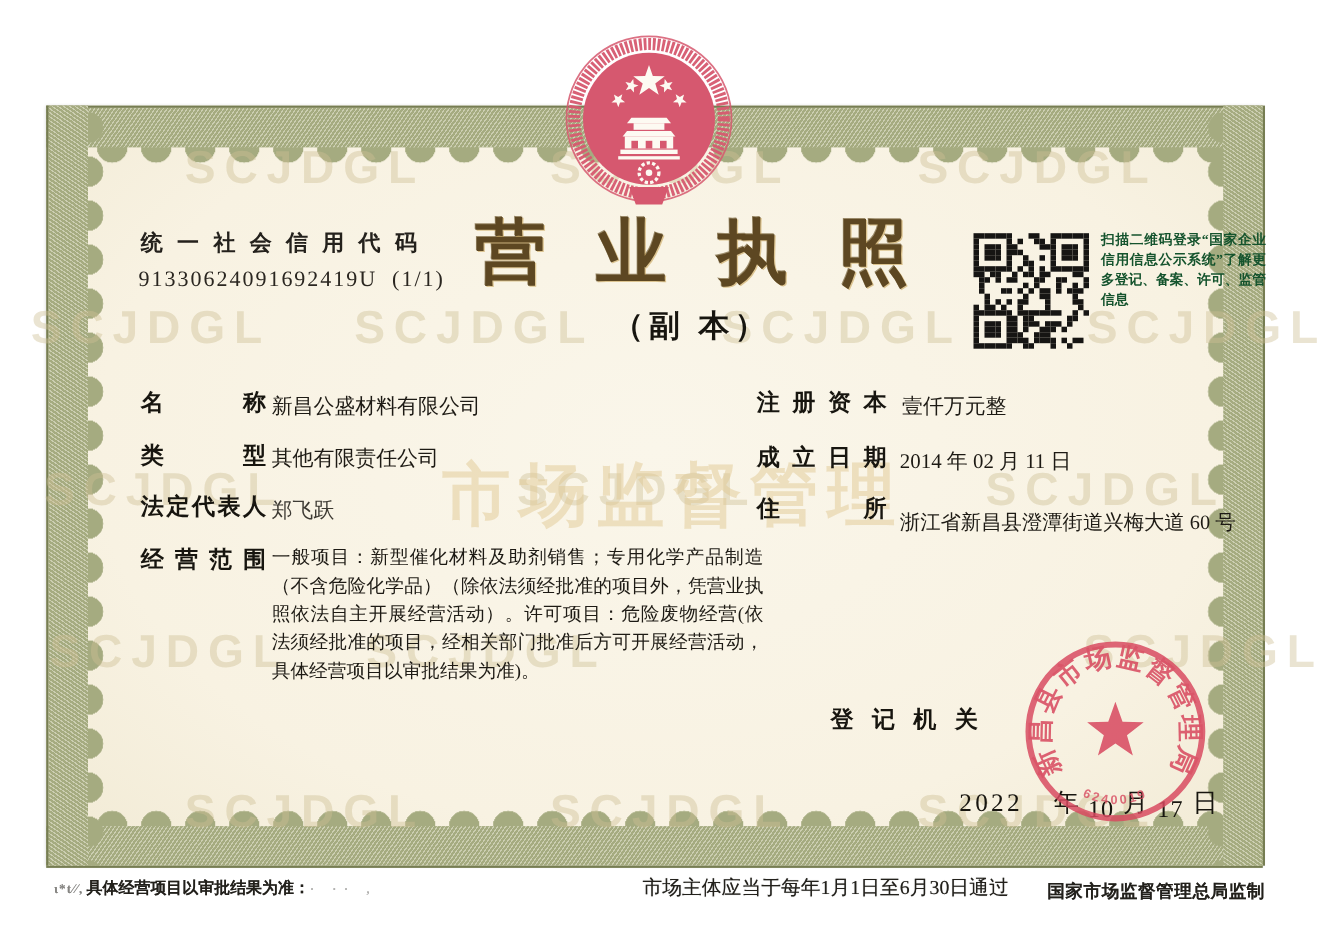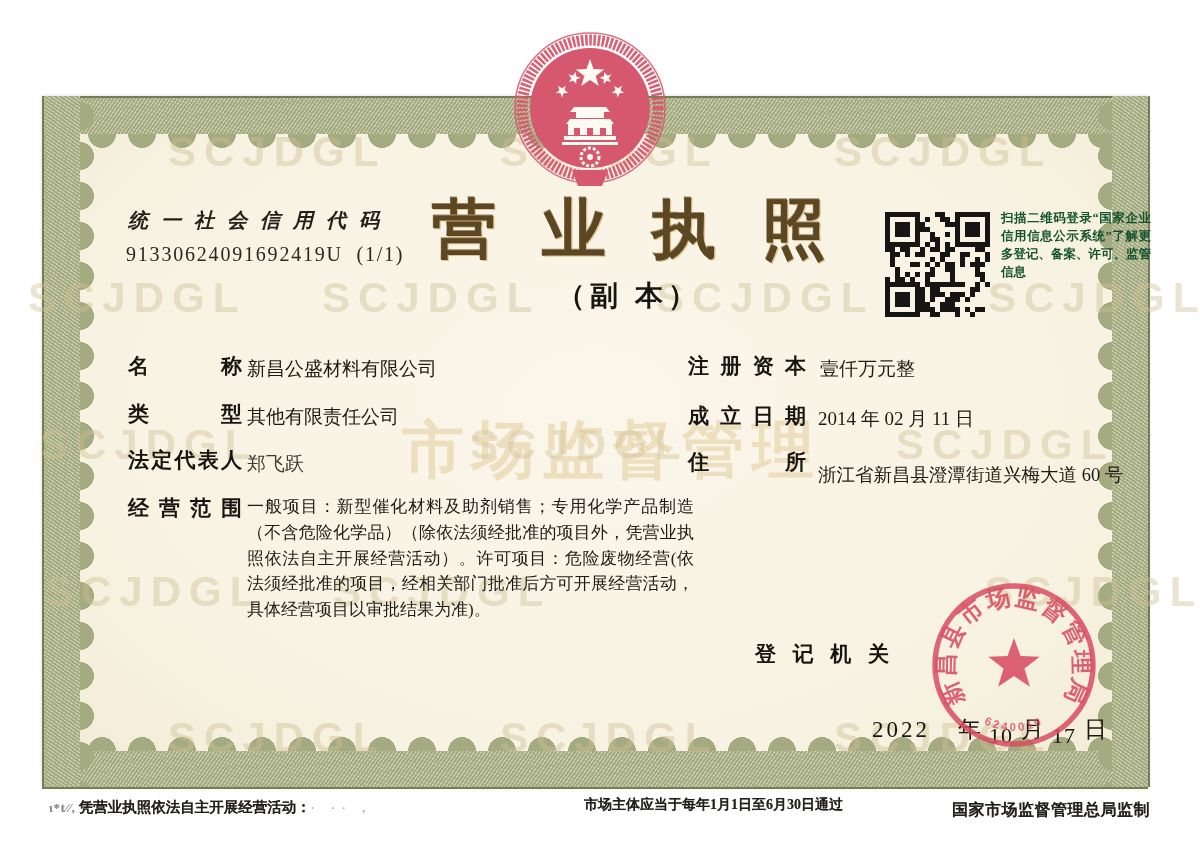--- a/index.html
+++ b/index.html
@@ -51,21 +51,21 @@
     font-family:"Liberation Sans","DejaVu Sans",sans-serif;
     font-weight:700;font-size:42px;letter-spacing:8px;
     color:rgba(206,190,148,.42);white-space:nowrap;pointer-events:none;
   }
   .wm-center{
     position:absolute;left:402px;top:408px;z-index:3;
     font-size:62px;font-weight:600;letter-spacing:8px;
     color:rgba(224,198,144,.48);white-space:nowrap;pointer-events:none;
   }
   
-  .credit-label{position:absolute;left:128px;top:207px;z-index:4;font-size:20px;font-weight:600;letter-spacing:13px;color:#24211c;white-space:nowrap;font-style:italic;}
+  .credit-label{position:absolute;left:128px;top:207px;z-index:4;font-size:20px;font-weight:600;letter-spacing:13px;color:#24211c;white-space:nowrap;}
   .credit-code{position:absolute;left:126px;top:243px;z-index:4;font-size:20px;letter-spacing:1.8px;color:#2a2620;white-space:nowrap;}
   .title{
     position:absolute;left:432px;top:186px;z-index:4;
     font-size:64px;font-weight:700;letter-spacing:46px;white-space:nowrap;
     color:#5d4722;
     text-shadow:1.2px 1.2px 0 rgba(196,157,74,.55), -0.6px -0.6px 0 rgba(90,66,22,.6);
   }
   .subtitle{position:absolute;left:432px;top:277px;width:394px;z-index:4;text-align:center;font-size:28px;font-weight:600;letter-spacing:5px;color:#17150f;}
   
   .qr{position:absolute;left:885px;top:212px;z-index:4;width:105px;height:105px;display:grid;grid-template-columns:repeat(21,5px);grid-auto-rows:5px;}
@@ -82,21 +82,21 @@
   .issue-date .y{letter-spacing:3px;margin-right:20px;}
   .issue-date .small{font-size:22px;position:relative;top:6px;letter-spacing:1px;}
   
   .emblem{position:absolute;left:512px;top:28px;z-index:5;}
   .seal{position:absolute;left:918px;top:568px;z-index:6;opacity:.93;}
   
   .foot{position:absolute;z-index:4;font-family:"Liberation Serif","DejaVu Serif",serif;color:#22201b;}
   .foot-left{left:20px;top:798px;font-size:14.5px;font-weight:600;white-space:nowrap;text-shadow:0 0 .6px rgba(40,40,40,.6);}
   .foot-left .scrib{opacity:.55;font-size:12px;margin-right:3px;letter-spacing:1px;margin-left:29px;}
   .foot-left .tail{opacity:.35;letter-spacing:7px;font-size:11px;}
-  .foot-mid{left:584px;top:794px;width:370px;font-size:14px;line-height:1.55;font-weight:700;text-shadow:0 0 .7px rgba(50,50,50,.55);}
+  .foot-mid{left:584px;top:794px;width:370px;font-size:18px;line-height:1.55;font-weight:400;text-shadow:0 0 .7px rgba(50,50,50,.55);}
   .foot-right{left:952px;top:800px;font-size:16px;font-weight:600;letter-spacing:.5px;text-shadow:0 0 .5px rgba(40,40,40,.5);}
 </style>
 </head>
 <body>
 
 <div class="paper"></div>
 <div class="bstrip btop"></div>
 <div class="bstrip bbot"></div>
 <div class="bstrip bleft"></div>
 <div class="bstrip bright"></div>
@@ -672,18 +672,18 @@
   <polygon opacity=".92" points="96,70 102.5,88.1 121.7,88.7 106.5,100.4 111.9,118.8 96,108 80.1,118.8 85.5,100.4 70.3,88.7 89.5,88.1" fill="#d8495f"></polygon>
   <text font-size="24" font-weight="700" letter-spacing="2.5" opacity=".92" font-family="Liberation Serif, DejaVu Serif, serif" fill="#d8495f">
     <textPath href="#sealArcTop" startOffset="50%" text-anchor="middle">新昌县市场监督管理局</textPath>
   </text>
   <text font-size="11.5" font-weight="600" letter-spacing="2.5" opacity=".85" font-family="Liberation Sans, DejaVu Sans, sans-serif" fill="#d8495f">
     <textPath href="#sealArcBot" startOffset="50%" text-anchor="middle">3306240019057</textPath>
   </text>
 </svg>
 
 <div class="foot foot-left">
-  <span class="scrib">ι*t⁄⁄,</span><span>凭营业执照依法自主开展经营活动：</span><span class="tail">· ·· ,</span>
+  <span class="scrib">ι*t⁄⁄,</span><span>具体经营项目以审批结果为准：</span><span class="tail">· ·· ,</span>
 </div>
 <div class="foot foot-mid">
   <div>市场主体应当于每年1月1日至6月30日通过</div>
 </div>
 <div class="foot foot-right">国家市场监督管理总局监制</div>
 
 </body></html>

